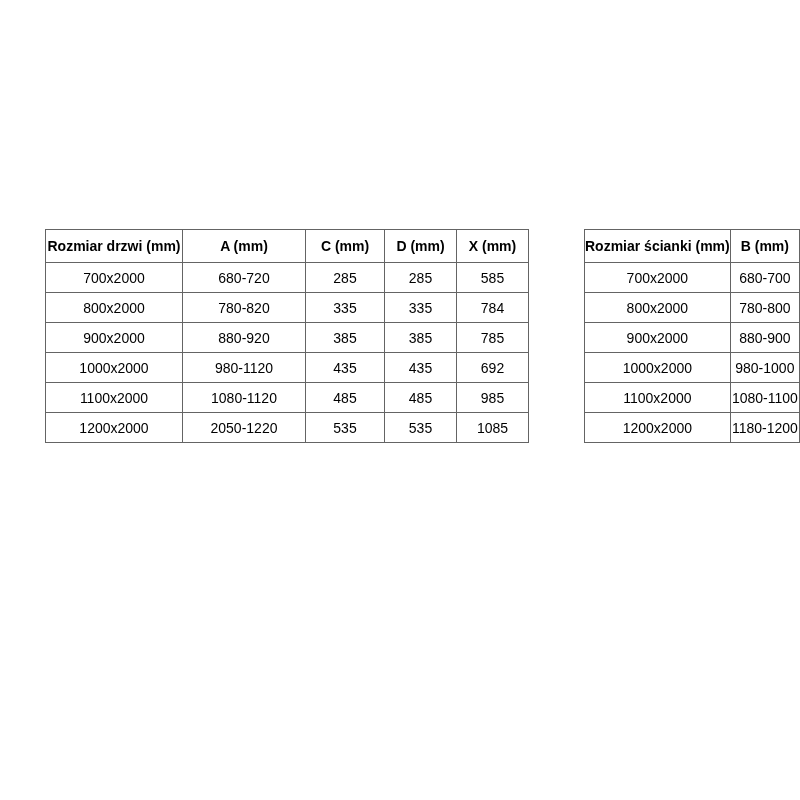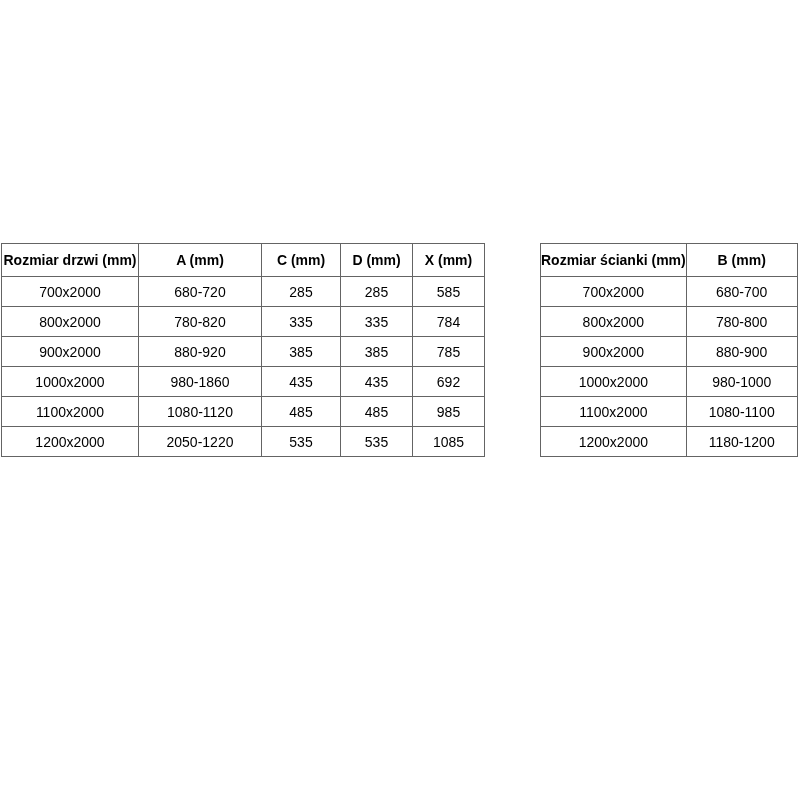--- a/index.html
+++ b/index.html
@@ -4,21 +4,21 @@
 <style>
   * { margin: 0; padding: 0; box-sizing: border-box; }
   html, body {
     width: 800px; height: 800px;
     background: #ffffff;
     font-family: "Liberation Sans", sans-serif;
     color: #000000;
   }
   body { position: relative; overflow: hidden; }
 
-  .table-wrap { position: absolute; top: 243px; }
+  .table-wrap { position: absolute; top: 229px; margin-left: 44px; }
   .doors-wrap { left: 1px; }
   .wall-wrap  { left: 540px; }
 
   table.spec-table {
     border-collapse: collapse;
     table-layout: fixed;
   }
   table.spec-table th,
   table.spec-table td {
     border: 1px solid #646464;
@@ -72,21 +72,21 @@
         </tr>
         <tr>
           <td>900x2000</td>
           <td>880-920</td>
           <td>385</td>
           <td>385</td>
           <td>785</td>
         </tr>
         <tr>
           <td>1000x2000</td>
-          <td>980-1860</td>
+          <td>980-1120</td>
           <td>435</td>
           <td>435</td>
           <td>692</td>
         </tr>
         <tr>
           <td>1100x2000</td>
           <td>1080-1120</td>
           <td>485</td>
           <td>485</td>
           <td>985</td>

